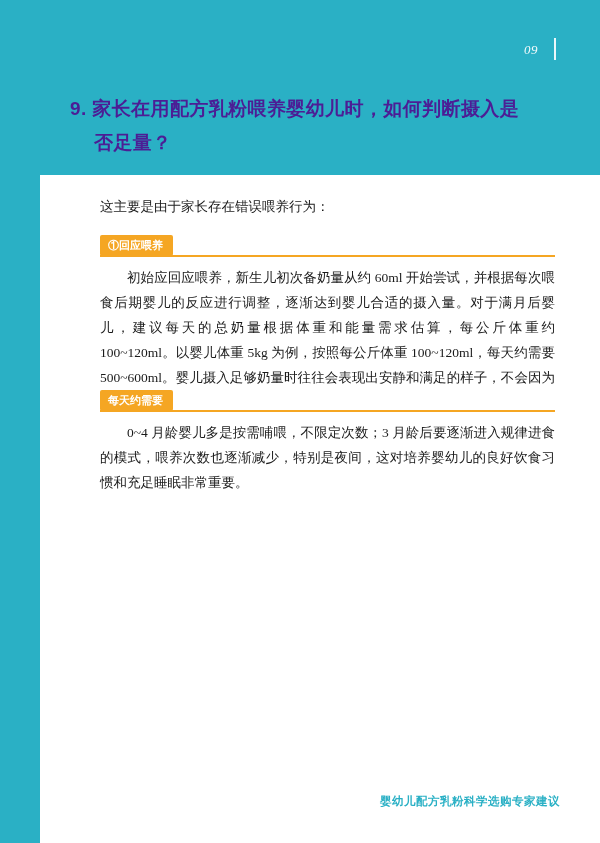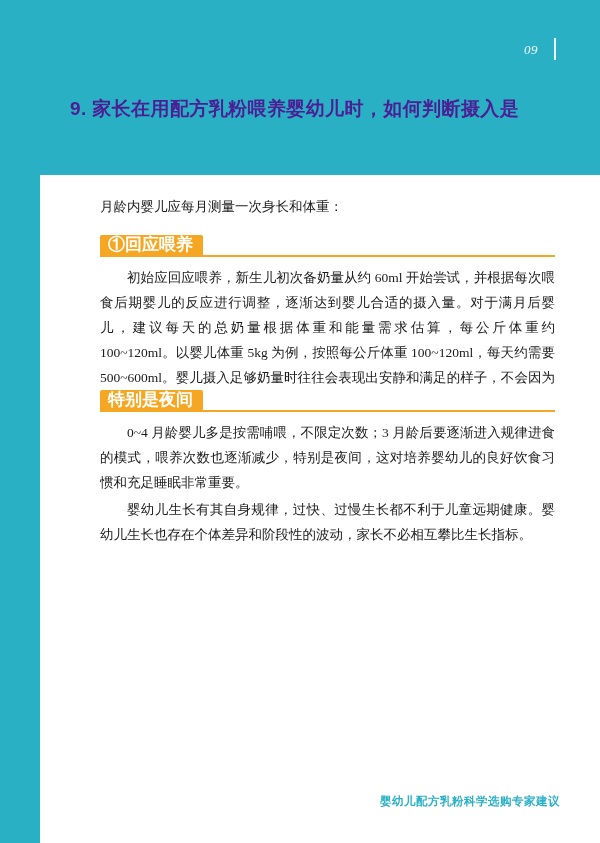--- a/index.html
+++ b/index.html
@@ -103,21 +103,21 @@
     height: 22px;
     margin-bottom: 8px;
   }
   .sec-head .tag {
     position: absolute;
     left: 0;
     top: 0;
     background: #f5a623;
     color: #ffffff;
     font-family: Liberation Sans, sans-serif;
-    font-size: 17px;
+    font-size: 11px;
     font-weight: bold;
     padding: 3px 10px 4px 8px;
     border-radius: 2px;
     line-height: 14px;
     white-space: nowrap;
     text-align: center;
   }
   .sec-head .rule {
     position: absolute;
     left: 0;
@@ -152,40 +152,40 @@
 <div class="page">
 
   <div class="header-block"></div>
   <div class="left-band"></div>
 
   <div class="page-number">09</div>
   <div class="page-number-rule"></div>
 
   <div class="question-title">
     <span>9. 家长在用配方乳粉喂养婴幼儿时，如何判断摄入是</span>
+    <span class="indent2">否足量？</span>
   </div>
 
   <div class="content">
 
-    <div class="intro">月龄内婴儿应每月测量一次身长和体重：</div>
+    <div class="intro">这主要是由于家长存在错误喂养行为：</div>
 
     <div class="section" style="top: 60px;">
       <div class="sec-head">
         <div class="rule"></div>
         <div class="tag">①回应喂养</div>
       </div>
       <p class="para">初始应回应喂养，新生儿初次备奶量从约 60ml 开始尝试，并根据每次喂食后期婴儿的反应进行调整，逐渐达到婴儿合适的摄入量。对于满月后婴儿，建议每天的总奶量根据体重和能量需求估算，每公斤体重约 100~120ml。以婴儿体重 5kg 为例，按照每公斤体重 100~120ml，每天约需要 500~600ml。婴儿摄入足够奶量时往往会表现出安静和满足的样子，不会因为饥饿而哭闹。</p>
     </div>
 
     <div class="section" style="top: 215px;">
       <div class="sec-head">
         <div class="rule"></div>
-        <div class="tag">特别是夜间</div>
+        <div class="tag">每天约需要</div>
       </div>
       <p class="para">0~4 月龄婴儿多是按需哺喂，不限定次数；3 月龄后要逐渐进入规律进食的模式，喂养次数也逐渐减少，特别是夜间，这对培养婴幼儿的良好饮食习惯和充足睡眠非常重要。</p>
-      <p class="para">婴幼儿生长有其自身规律，过快、过慢生长都不利于儿童远期健康。婴幼儿生长也存在个体差异和阶段性的波动，家长不必相互攀比生长指标。</p>
     </div>
 
   </div>
 
   <div class="footer">婴幼儿配方乳粉科学选购专家建议</div>
 
 </div>
 
 </body></html>

